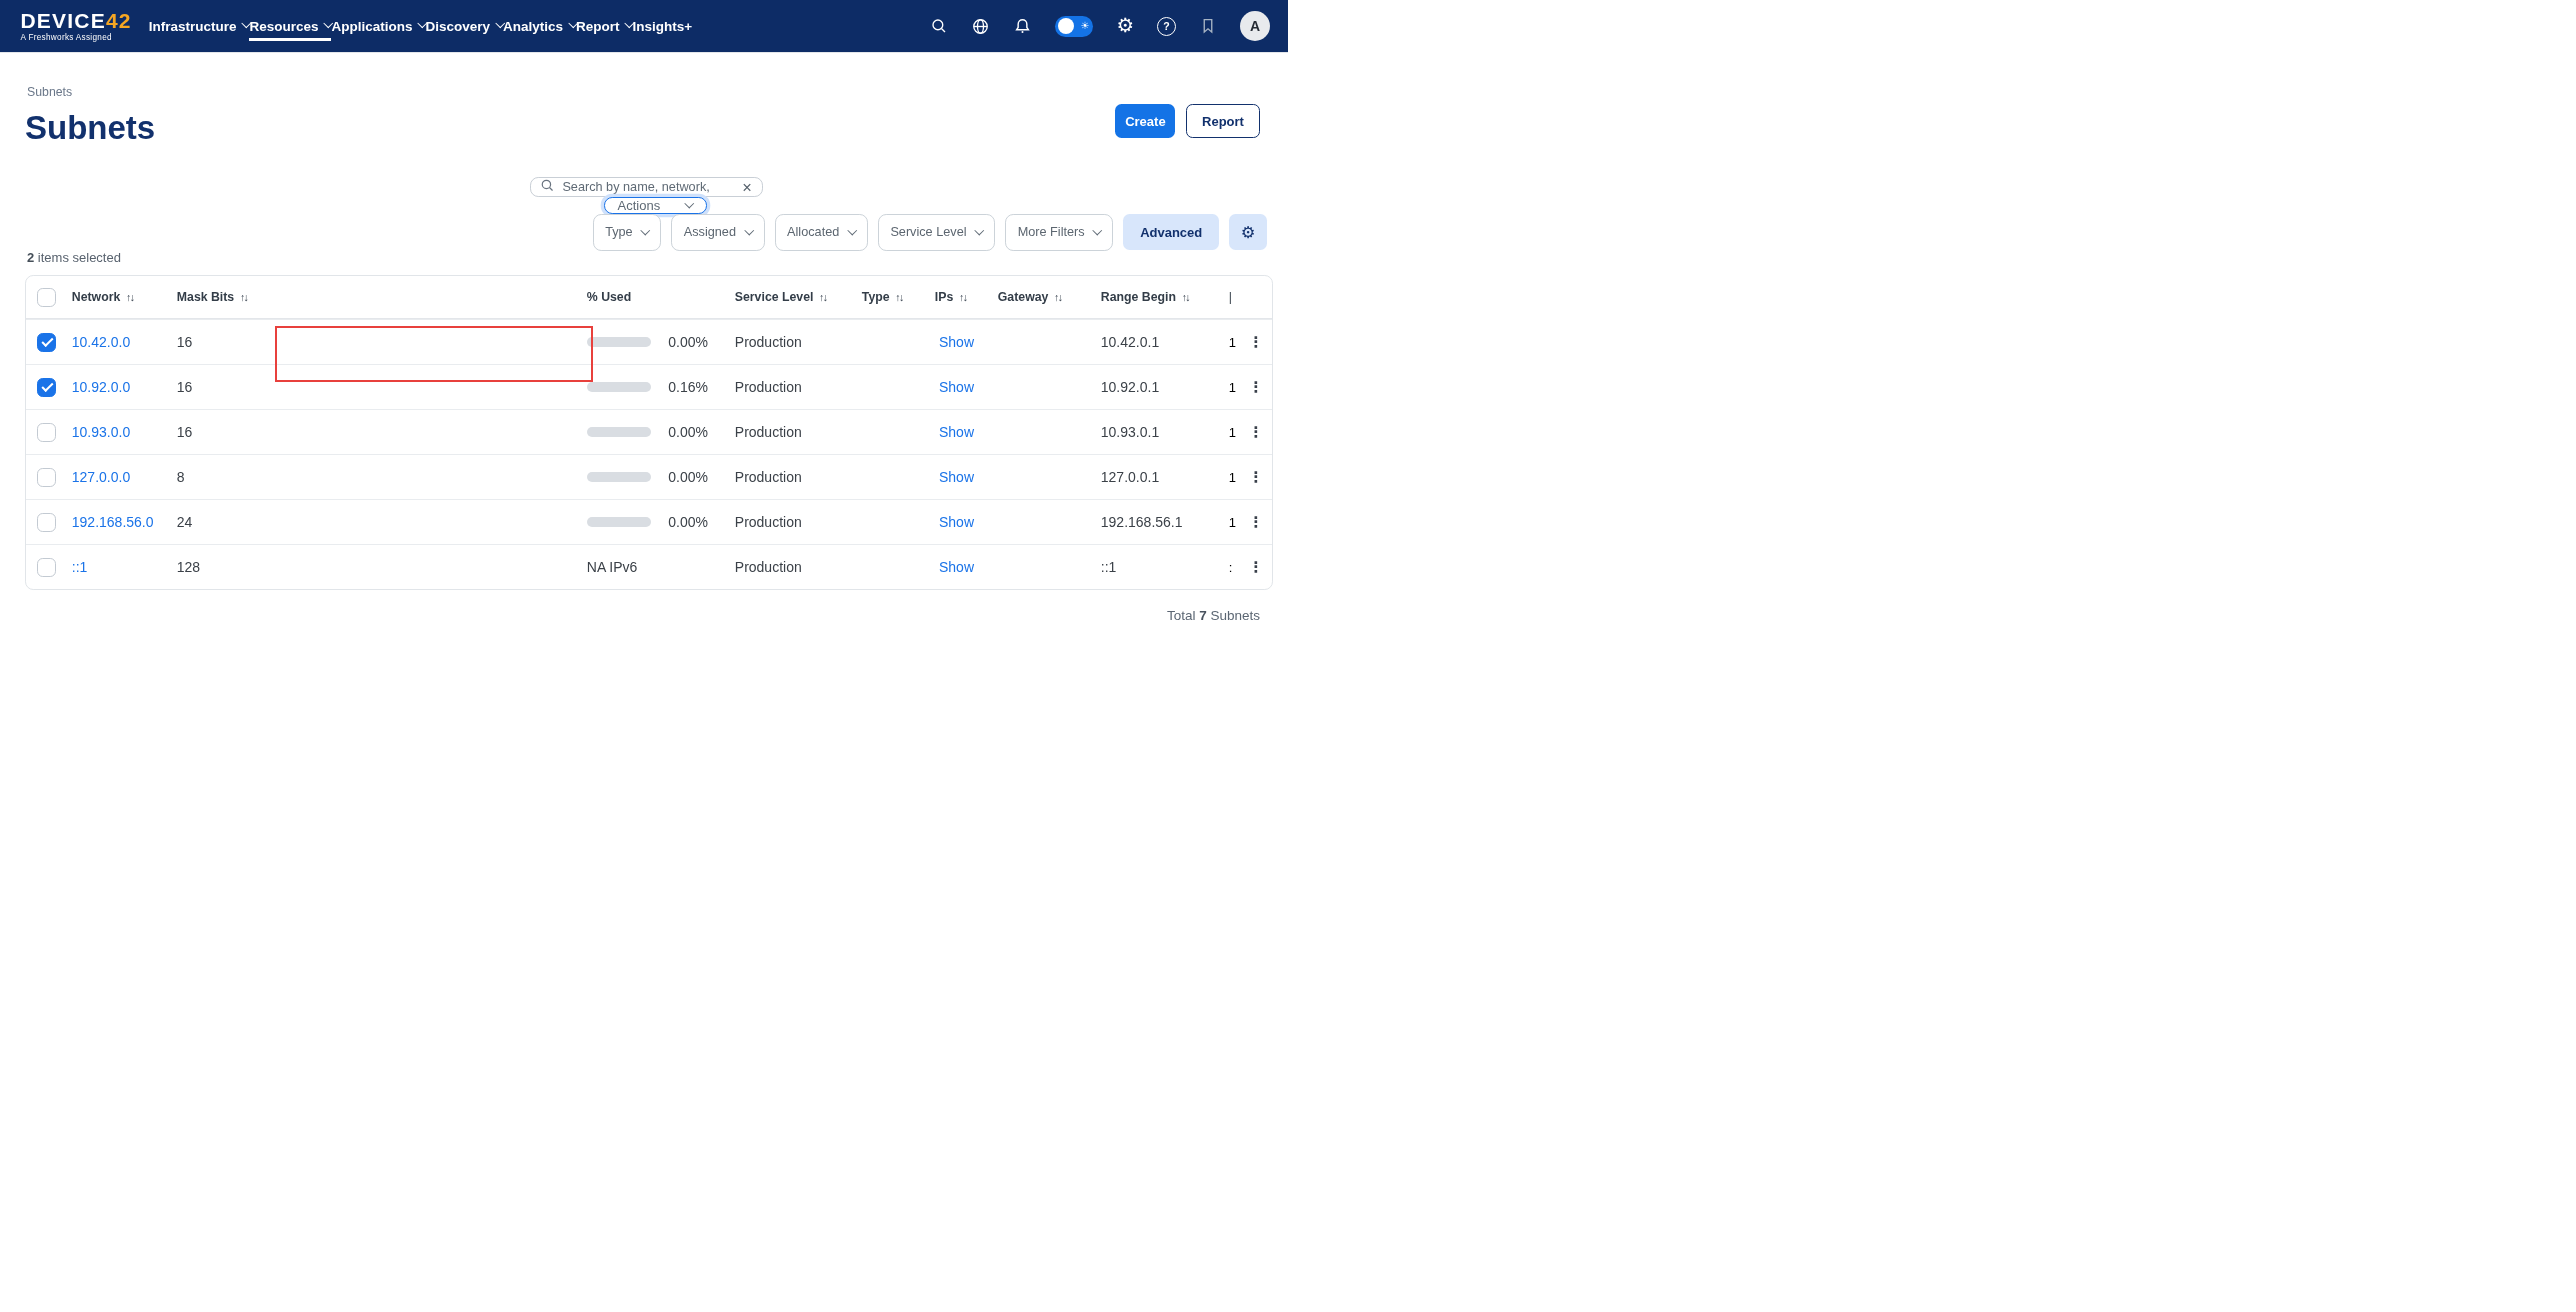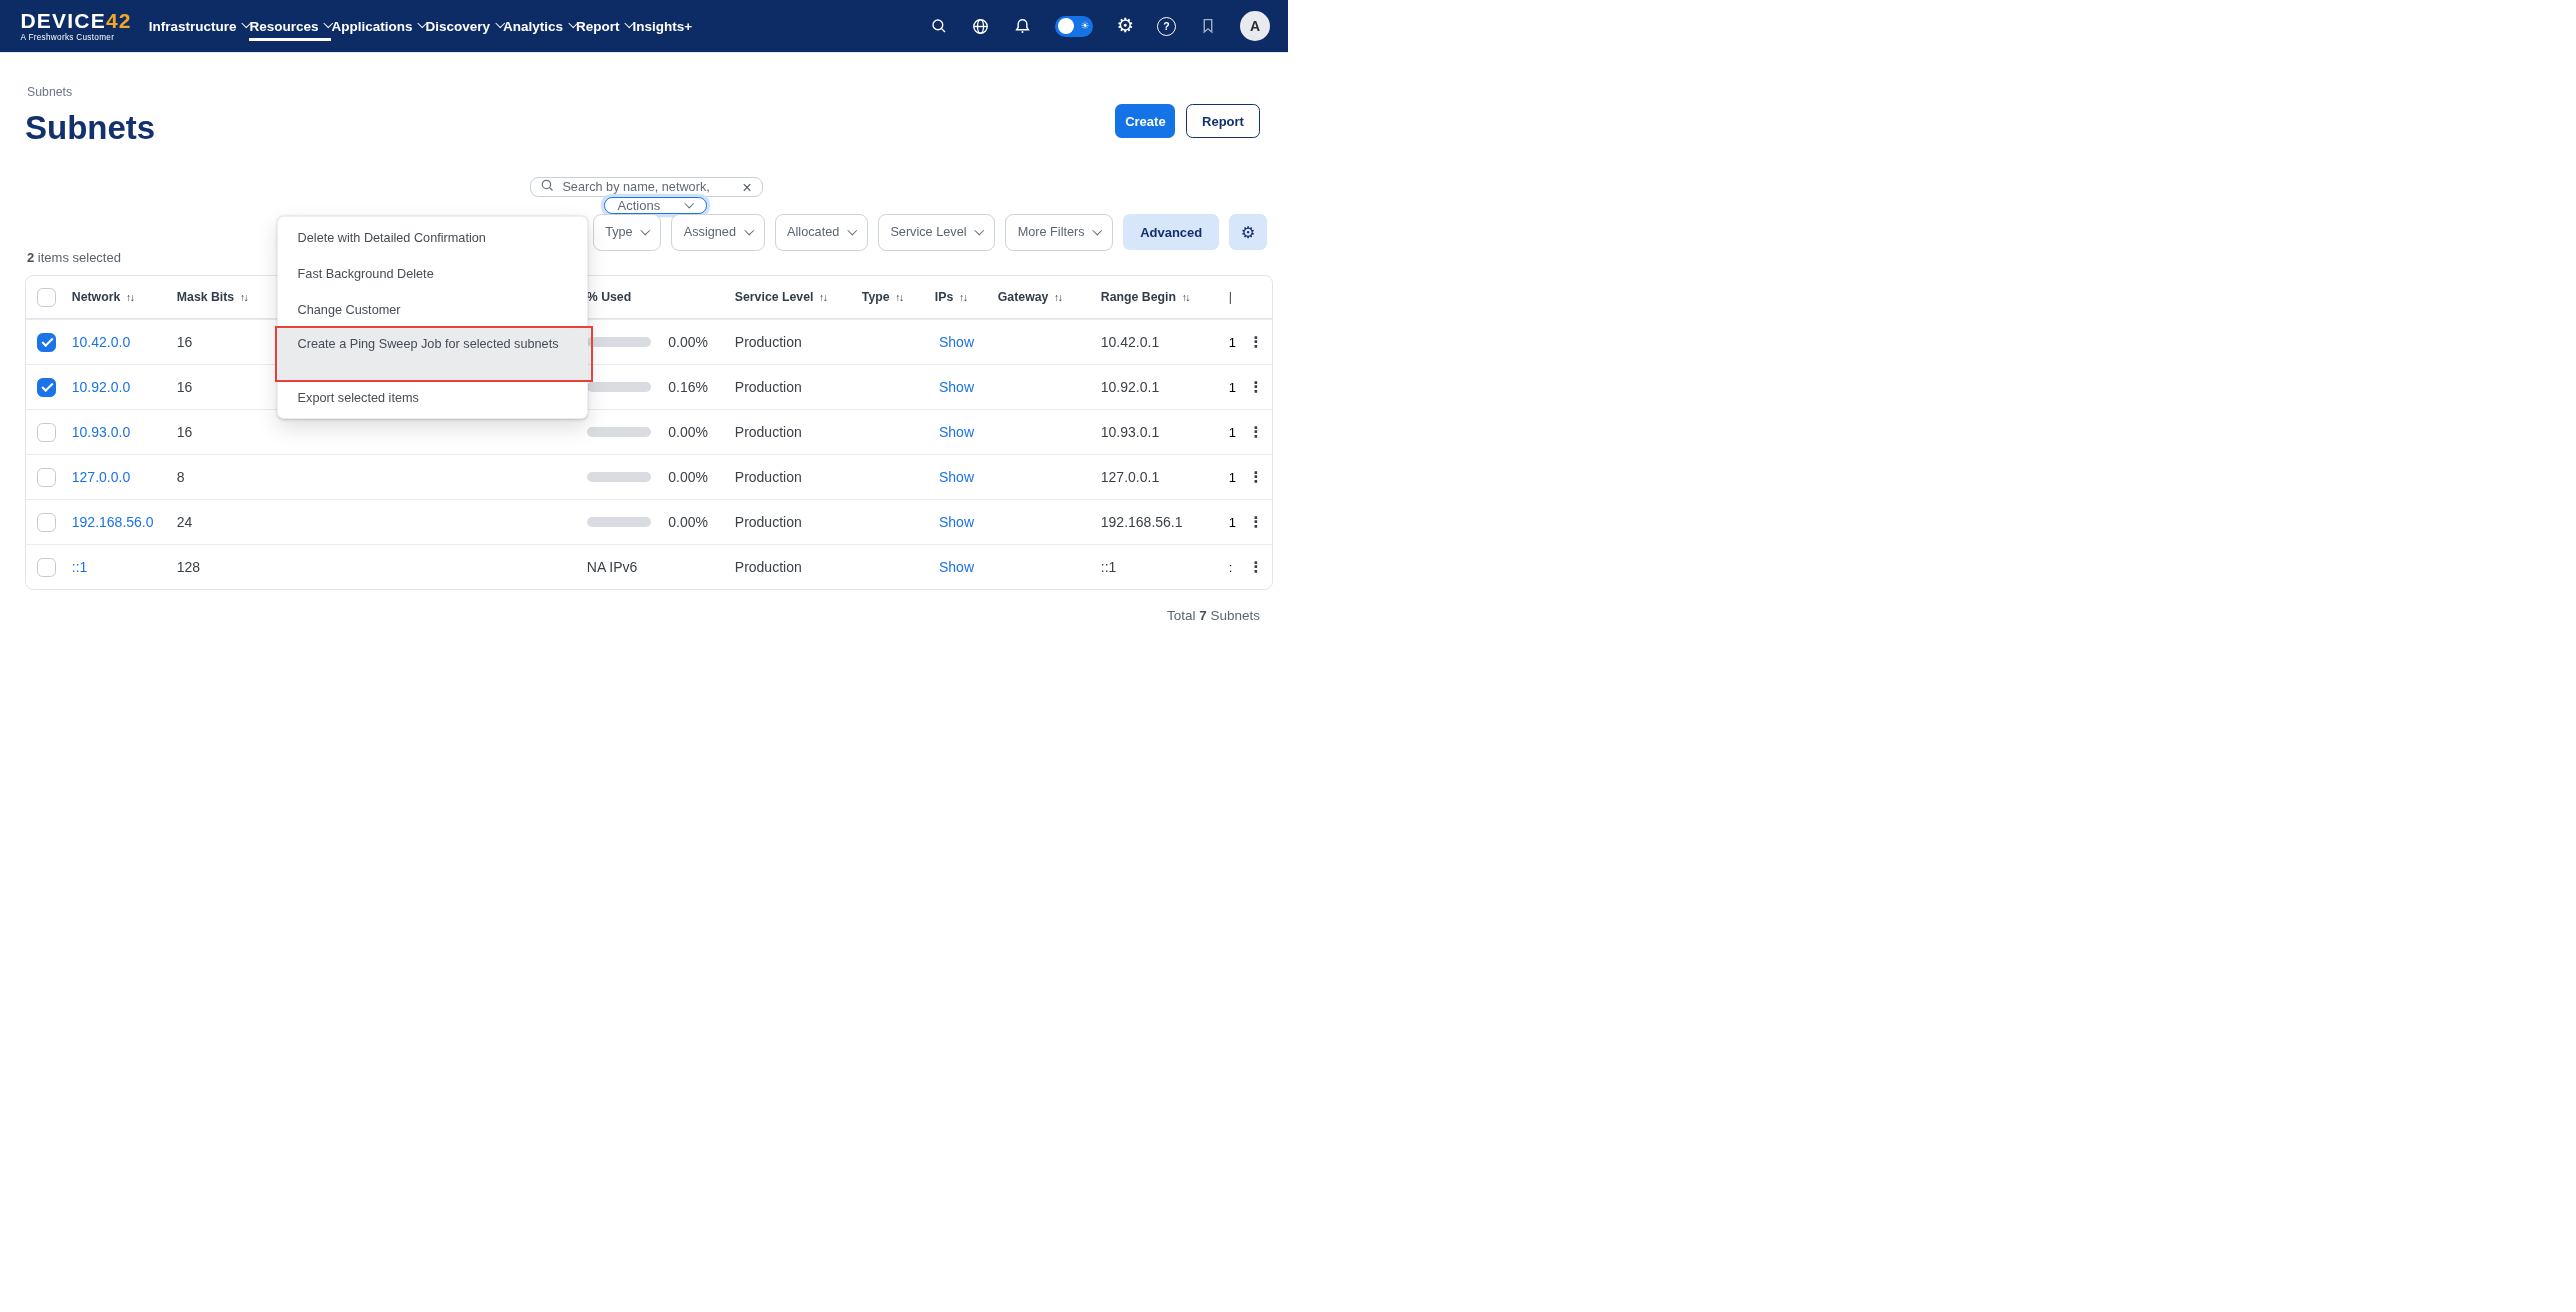--- a/index.html
+++ b/index.html
@@ -105,21 +105,21 @@
   .mi.hl { background:#e9ebec; min-height:52px; padding-top:8.2px; padding-bottom:8.2px; align-items:flex-start; }
   .annot { position:absolute; left:275px; top:265px; width:318px; height:56px; border:2.5px solid #e8403c;
            z-index:50; pointer-events:none; }
 </style>
 </head>
 <body>
 
 <header class="topnav">
   <div class="logo">
     <div class="logo-main"><span>DEVICE</span><span class="logo-accent">42</span></div>
-    <div class="logo-sub">A Freshworks Customer</div>
+    <div class="logo-sub">A Freshworks Assigned</div>
   </div>
   <nav class="nav">
     <div class="nav-item">
         <span>Infrastructure</span>
         <i class="chev"></i>
       </div>
     <div class="nav-item active">
         <span>Resources</span>
         <i class="chev"></i>
       </div>
@@ -404,22 +404,15 @@
       <div class="cell">::1</div>
       <div class="kebabcell">
           <span class="frag">:</span>
           <span class="kebab">⋮</span>
         </div>
     </div>
   </div>
 
   <div class="total"><span>Total </span><b>7</b><span> Subnets</span></div>
 
-  <div class="menu">
-    <div class="mi">Delete with Detailed Confirmation</div>
-    <div class="mi">Fast Background Delete</div>
-    <div class="mi">Change Customer</div>
-    <div class="mi hl">Create a Ping Sweep Job for selected subnets</div>
-    <div class="mi">Export selected items</div>
-  </div>
   <div class="annot"></div>
 </main>
 
 
 </body></html>

